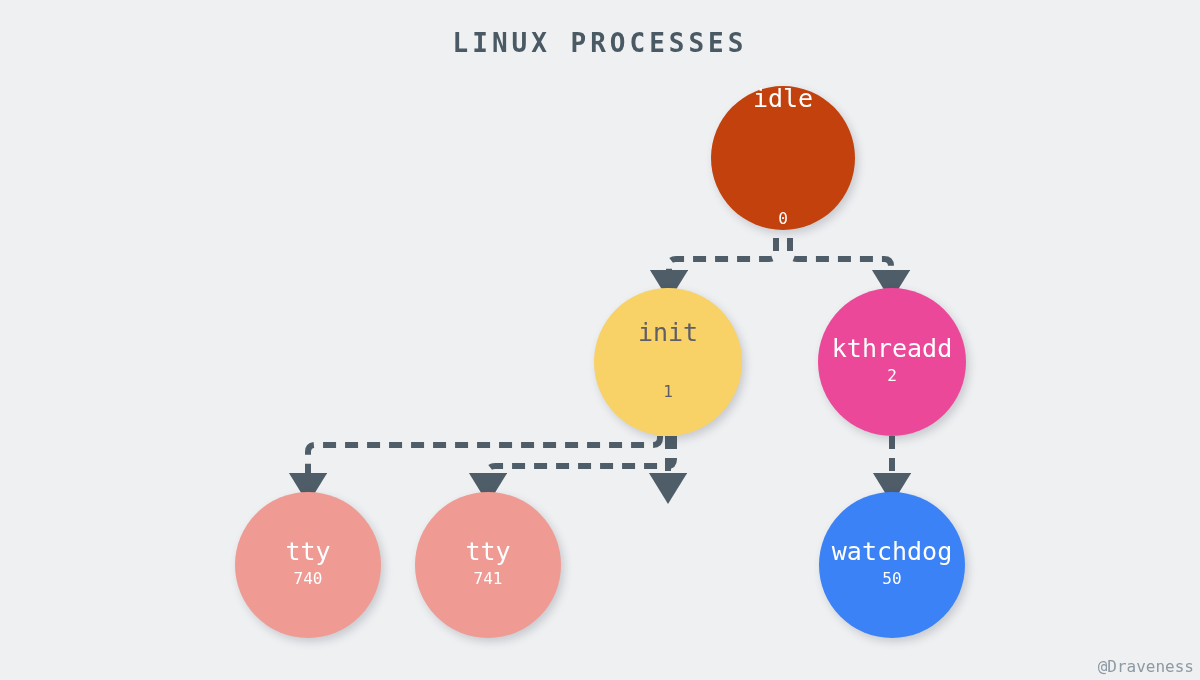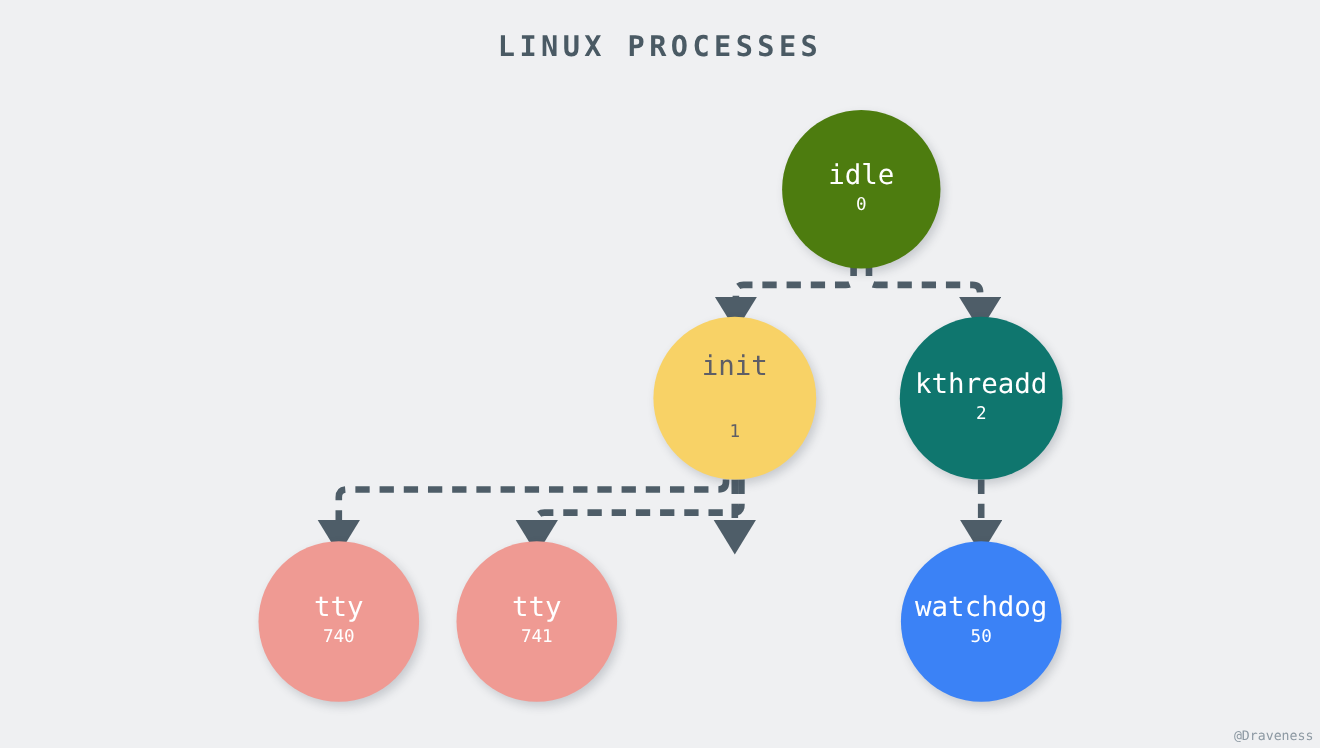--- a/index.html
+++ b/index.html
@@ -67,21 +67,21 @@
     margin-top: 3px;
     white-space: pre;
   }
 
   
   #watermark {
     position: absolute;
     right: 6px;
     bottom: 4px;
     font-family: "DejaVu Sans Mono", "Liberation Mono", monospace;
-    font-size: 12px;
+    font-size: 16px;
     color: #8d99a3;
     white-space: pre;
   }
 </style>
 </head>
 <body style="background: rgb(239, 240, 242);">
 
 <div id="canvas">
 
   <div id="diagram-title" style="color: rgb(74, 90, 100);">LINUX PROCESSES</div>
@@ -99,31 +99,31 @@
 
     <path d="M 660,436 L 660,438 Q 660,445 653,445 L 315,445 Q 308,445 308,452 L 308,480" fill="none" stroke="#4e5d68" stroke-width="6" stroke-dasharray="13,9" stroke-linecap="butt" marker-end="url(#arrow)"></path>
 
     <path d="M 674,436 L 674,459 Q 674,466 667,466 L 495,466 Q 488,466 488,473 L 488,480" fill="none" stroke="#4e5d68" stroke-width="6" stroke-dasharray="13,9" stroke-linecap="butt" marker-end="url(#arrow)"></path>
 
     <path d="M 668,436 L 668,480" fill="none" stroke="#4e5d68" stroke-width="6" stroke-dasharray="13,9" stroke-linecap="butt" marker-end="url(#arrow)"></path>
 
     <path d="M 892,436 L 892,480" fill="none" stroke="#4e5d68" stroke-width="6" stroke-dasharray="13,9" stroke-linecap="butt" marker-end="url(#arrow)"></path>
   </svg>
 
-  <div class="node" style="left: 711px; top: 100px; width: 144px; height: 144px; background: #4d7c0f; color: rgb(255, 255, 255);">
+  <div class="node" style="left: 711px; top: 86px; width: 144px; height: 144px; background: #c2410c; color: rgb(255, 255, 255); justify-content: space-between;">
     <div class="node-name">idle</div>
     <div class="node-pid">0</div>
   </div>
 
   <div class="node" style="left: 594px; top: 288px; width: 148px; height: 148px; background: rgb(248, 210, 102); color: rgb(94, 94, 102); gap: 32px;">
     <div class="node-name">init</div>
     <div class="node-pid">1</div>
   </div>
 
-  <div class="node" style="left: 818px; top: 288px; width: 148px; height: 148px; background: #0f766e; color: rgb(255, 255, 255);">
+  <div class="node" style="left: 818px; top: 288px; width: 148px; height: 148px; background: #ec4899; color: rgb(255, 255, 255);">
     <div class="node-name">kthreadd</div>
     <div class="node-pid">2</div>
   </div>
 
   <div class="node" style="left: 235px; top: 492px; width: 146px; height: 146px; background: rgb(239, 154, 147); color: rgb(255, 255, 255);">
     <div class="node-name">tty</div>
     <div class="node-pid">740</div>
   </div>
 
   <div class="node" style="left: 415px; top: 492px; width: 146px; height: 146px; background: rgb(239, 154, 147); color: rgb(255, 255, 255);">

